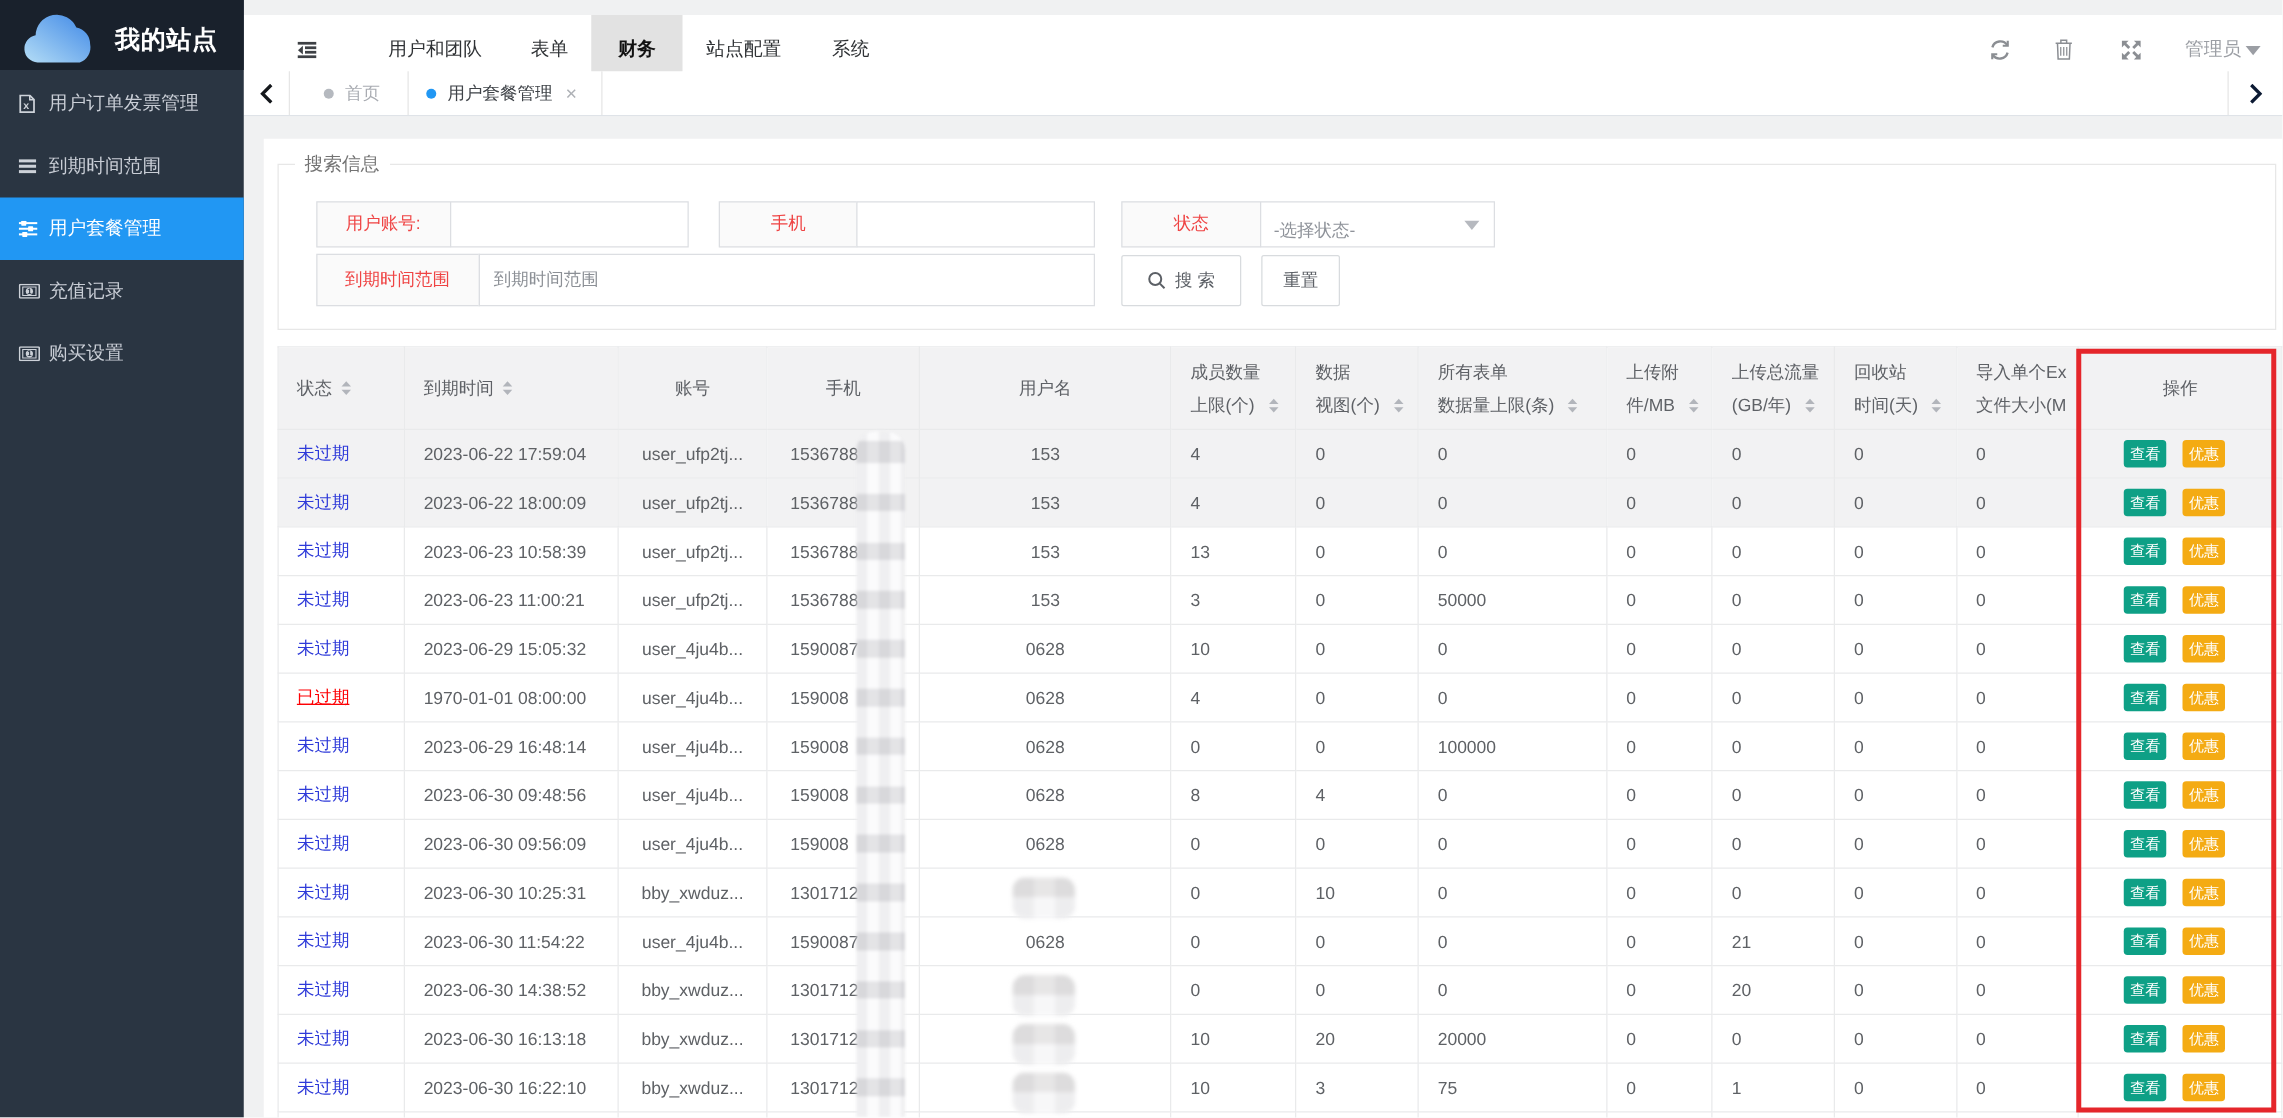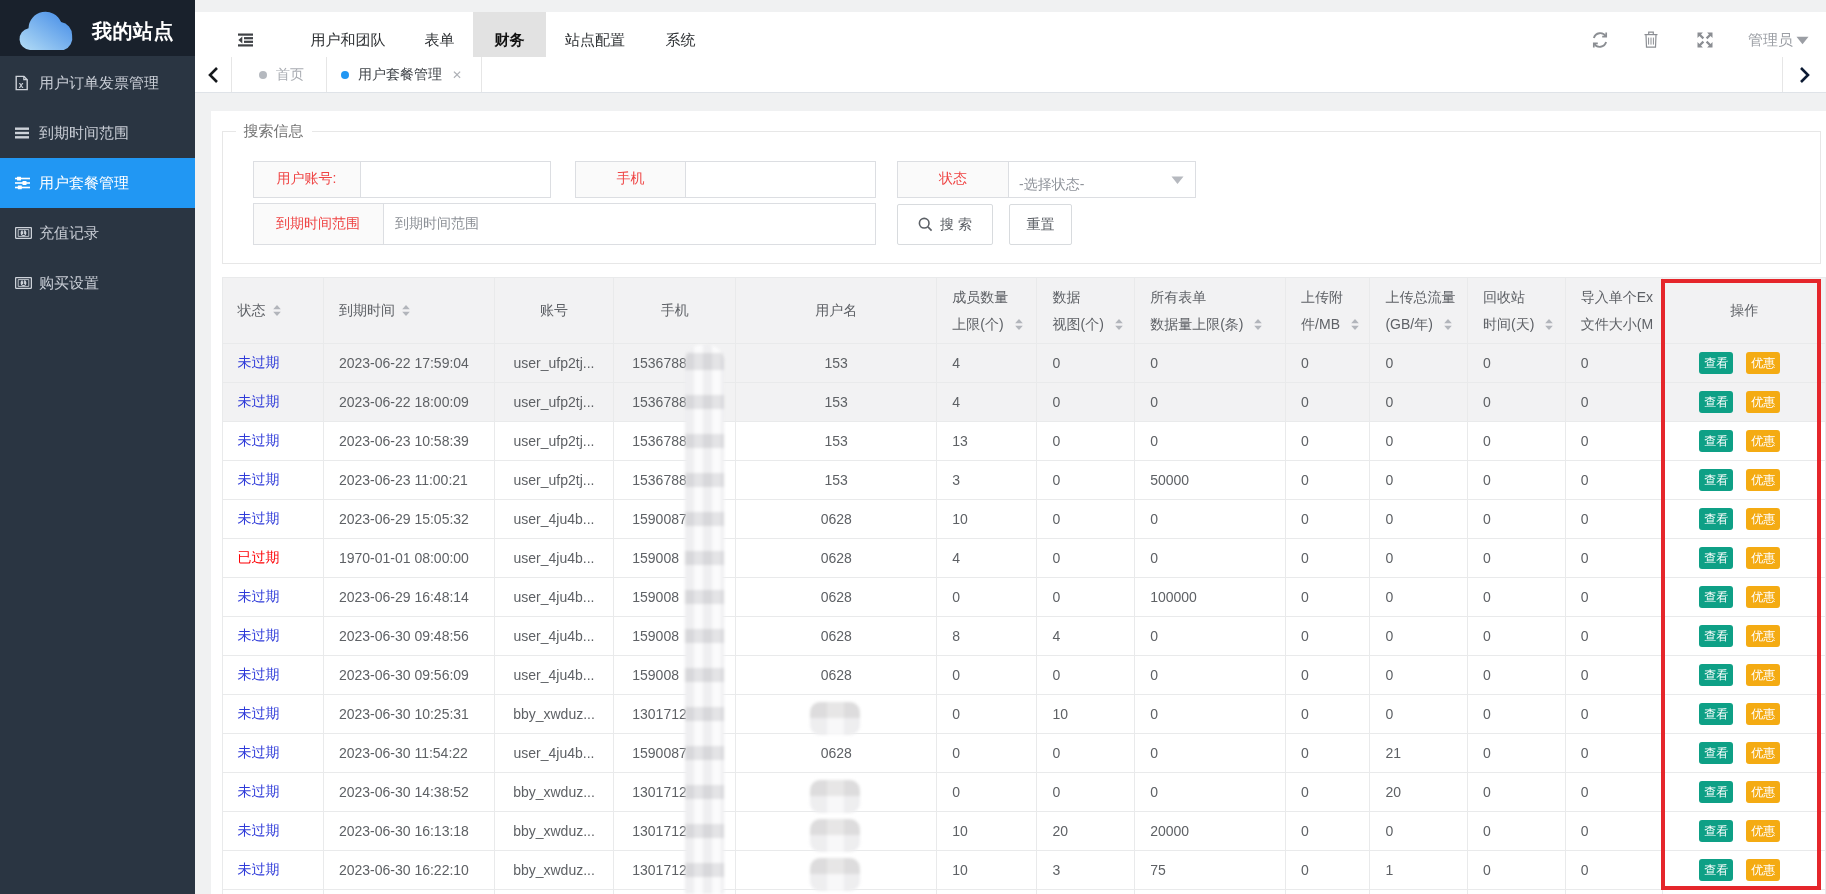--- a/index.html
+++ b/index.html
@@ -58,21 +58,21 @@
 .dt { position:absolute; border-collapse:collapse; table-layout:fixed; font-size:14px; color:#5e6165; background:#fff; z-index:1; }
 .dt th,.dt td { border:1px solid #e9eaeb; overflow:hidden; white-space:nowrap; }
 .dt tr.hd th { background:#f2f2f3; height:66px; font-weight:normal; font-size:14px; color:#5e6166; }
 .dt .al { text-align:left; padding-left:15px; }
 .dt .ac { text-align:center; }
 .dt tr.dr { height:39px; }
 .dt tr.dr.gray td { background:#f2f2f3; }
 .dt .two { line-height:27px; }
 .sort { vertical-align:middle; margin-left:6px; margin-bottom:2px; }
 .nexp { color:#2e3ad9; }
-.exp { color:#fd0104; }
+.exp { color:#fd0104;text-decoration:underline; }
 .ph { text-align:left; padding-left:18px; }
 .ops { text-align:center; padding-right:9px; }
 .btn { display:inline-block; width:34px; height:22px; line-height:22px; border-radius:3px; color:#fff; font-size:12px; text-align:center; }
 .btn.v { background:#0ea086; margin-right:13px; }
 .btn.y { background:#f4ab13; }
 
 
 .mosaic { position:absolute; z-index:3;
   background:
     repeating-linear-gradient(90deg, rgba(205,205,209,0.25) 0 9px, rgba(252,252,253,0.25) 9px 18px),

